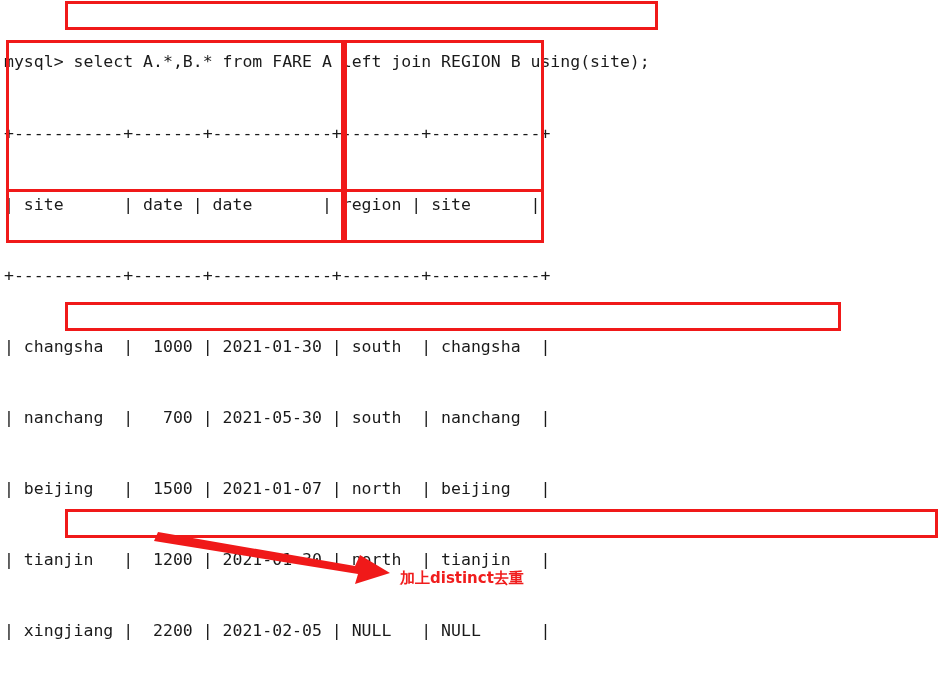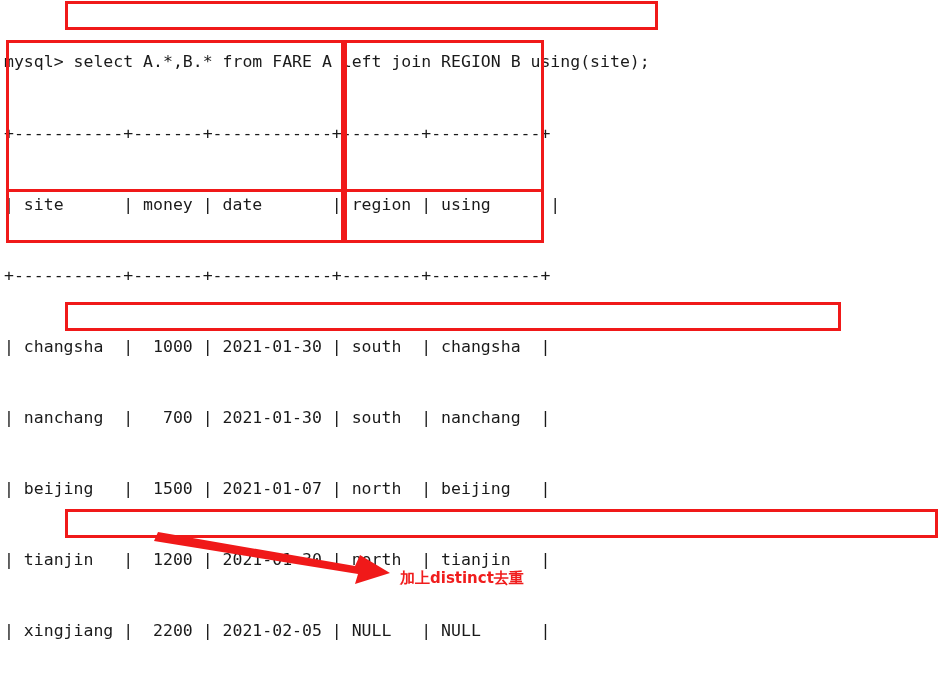--- a/index.html
+++ b/index.html
@@ -70,24 +70,24 @@
   .arrow-svg {
     position: absolute;
   }
 </style>
 </head>
 <body>
 
 <div id="terminal">
   <div class="tline">mysql&gt; select A.*,B.* from FARE A left join REGION B using(site);</div>
   <div class="tline">+-----------+-------+------------+--------+-----------+</div>
-  <div class="tline">| site      | money | date       | region | using      |</div>
+  <div class="tline">| site      | date | date       | region | site      |</div>
   <div class="tline">+-----------+-------+------------+--------+-----------+</div>
   <div class="tline">| changsha  |  1000 | 2021-01-30 | south  | changsha  |</div>
-  <div class="tline">| nanchang  |   700 | 2021-01-30 | south  | nanchang  |</div>
+  <div class="tline">| nanchang  |   700 | 2021-05-30 | south  | nanchang  |</div>
   <div class="tline">| beijing   |  1500 | 2021-01-07 | north  | beijing   |</div>
   <div class="tline">| tianjin   |  1200 | 2021-01-30 | north  | tianjin   |</div>
   <div class="tline">| xingjiang |  2200 | 2021-02-05 | NULL   | NULL      |</div>
   
   
   
   
   
   
   

